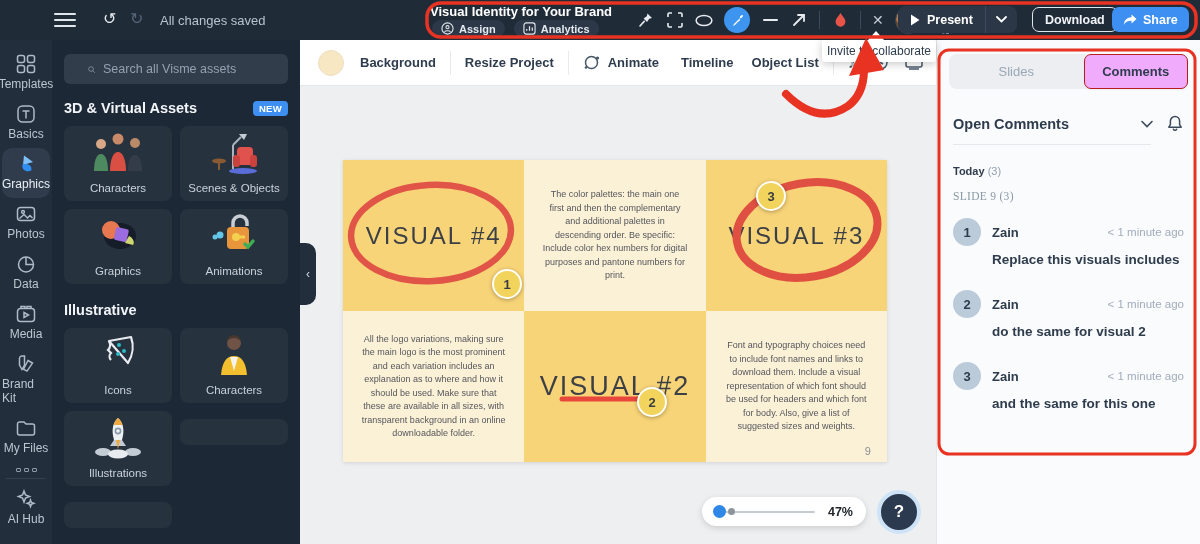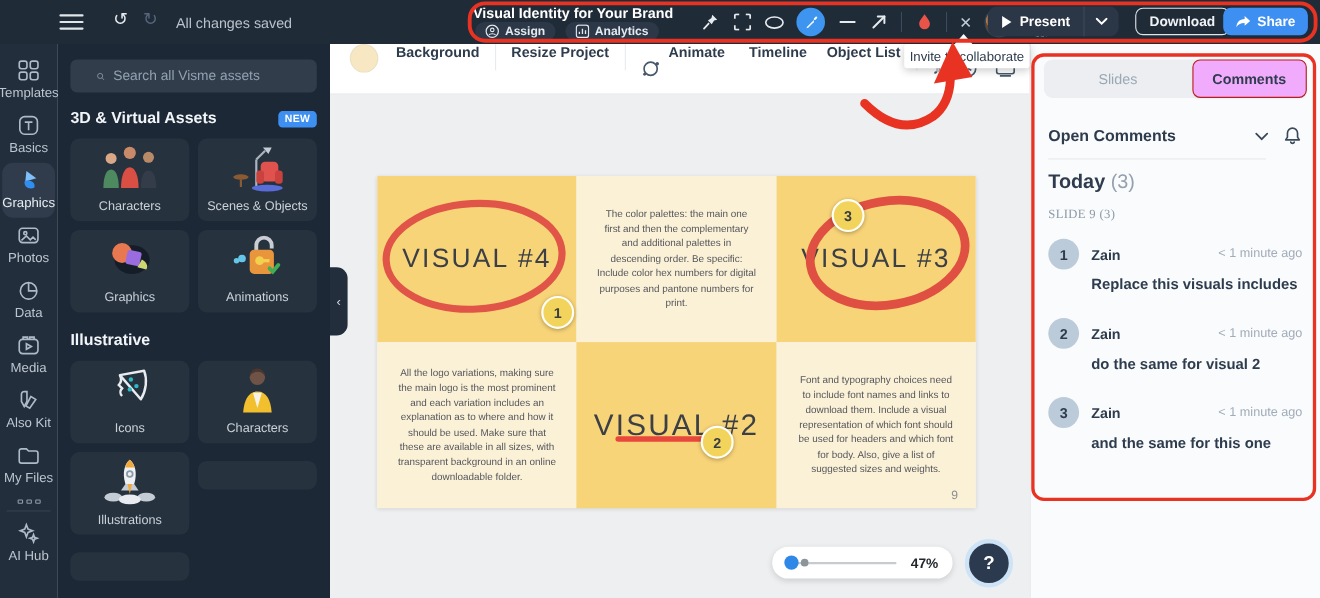--- a/index.html
+++ b/index.html
@@ -55,21 +55,21 @@
   .tile { background:#27323f; border-radius:8px; height:75px; display:flex; flex-direction:column; align-items:center; justify-content:flex-end; padding-bottom:7px; cursor:pointer; position:relative; overflow:hidden; }
   .tile svg { position:absolute; top:5px; }
   .tile-label { font-size:11.5px; color:#c9d2da; position:relative; }
   .tile.partial { height:26px; margin-top:8px; }
 
   
   #collapse-tab { position:absolute; left:300px; top:243px; width:16px; height:62px; background:#232e3c; border-radius:0 10px 10px 0; z-index:6; display:flex; align-items:center; justify-content:center; color:#cfd8e0; font-size:12px; cursor:pointer; }
 
   
   #canvas { position:absolute; left:300px; top:40px; width:636px; height:504px; background:#edeff1; z-index:1; }
-  #canvas-toolbar { position:absolute; left:0; top:0; width:636px; height:46px; background:#ffffff; border-bottom:1px solid #e3e6e9; display:flex; padding-left:18px; z-index:2; }
+  #canvas-toolbar { position:absolute; left:0; top:0; width:636px; height:46px; background:#ffffff; border-bottom:1px solid #e3e6e9; display:flex; align-items:center; padding-left:18px; z-index:2; }
   .ct-swatch { width:26px; height:26px; border-radius:50%; background:#f7e7c3; border:1px solid #ece0c2; cursor:pointer; }
   .ct-label { font-size:13px; font-weight:bold; color:#2e3c4d; cursor:pointer; white-space:nowrap; }
   .ct-div { width:1px; height:24px; background:#e8ebee; margin:0 14px; }
   .ct-ic { color:#47586a; display:flex; align-items:center; cursor:pointer; }
 
   
   #slide { position:absolute; left:43px; top:120px; width:544px; height:302px; display:grid; grid-template-columns:1fr 1fr 1fr; grid-template-rows:1fr 1fr; box-shadow:0 1px 4px rgba(0,0,0,.12); z-index:2; }
   .cell { position:relative; display:flex; align-items:center; justify-content:center; }
   .cell.gold { background:#f8d478; }
   .cell.cream { background:#fbf1d7; }
@@ -91,21 +91,21 @@
   
   #right-panel { position:absolute; left:936px; top:40px; width:264px; height:504px; background:#fafbfc; border-left:1px solid #e3e7ea; z-index:3; }
   .tabs { margin:14px 12px 0; height:35px; background:#eceef1; border-radius:8px; display:flex; }
   .tab { flex:1; display:flex; align-items:center; justify-content:center; font-size:13px; color:#9aa8b6; cursor:pointer;margin-left:16px; }
   .tab.active { background:#f0abfc; border:1px solid #b91c1c; border-radius:7px; color:#2e3c4d; font-weight:bold; box-shadow:0 1px 2px rgba(0,0,0,.05); }
   .filter-row { margin:25px 16px 0 16px; display:flex; align-items:center; }
   .filter-label { font-size:14.5px; font-weight:bold; color:#2e3c4d; cursor:pointer; }
   .filter-chev { margin-left:72px; cursor:pointer; display:flex; }
   .bell { margin-left:auto; cursor:pointer; display:flex; }
   .filter-divider { margin:11px 0 0 16px; width:198px; height:1px; background:#e5e9ec; }
-  .today-row { margin:10px 16px 0; font-size:18px; font-weight:bold; color:#2e3c4d; }
+  .today-row { margin:20px 16px 0; font-size:11px; font-weight:bold; color:#2e3c4d; }
   .today-count { font-weight:normal; color:#93a1af; }
   .slide-group { margin:13px 16px 0; font-size:11.5px; color:#8a99a8; letter-spacing:.3px;font-family:Liberation Serif, serif; }
   .comment { margin:16px 16px 0; cursor:pointer; }
   .c-head { display:flex; align-items:center; }
   .c-num { width:28px; height:28px; border-radius:50%; background:#bccbd9; color:#2e3c4d; font-size:13px; font-weight:bold; display:flex; align-items:center; justify-content:center; flex:none; }
   .c-author { margin-left:11px; font-size:13px; font-weight:bold; color:#2e3c4d; }
   .c-time { margin-left:auto; font-size:11.5px; color:#a0acb9; }
   .c-text { margin:6px 0 0 39px; font-size:13.5px; font-weight:bold; color:#2e3c4d; }
 
   
@@ -261,21 +261,21 @@
           <path d="M5 4.5V2.5h4v2M11 4.5V2.5h4v2"></path>
           <polygon points="8,8.5 12.5,11 8,13.5"></polygon>
         </svg>
       <span class="sb-label">Media</span>
     </div>
     <div class="sb-item">
       <svg width="20" height="20" viewBox="0 0 20 20">
           <path d="M6.5 2h2v9l-2.5 4.5L3.5 11V4.5A2.5 2.5 0 0 1 6.5 2z"></path>
           <path d="M12 6.5l4.5 2.6-5.5 8-3.5-2z"></path>
         </svg>
-      <span class="sb-label">Also Kit</span>
+      <span class="sb-label">Brand Kit</span>
     </div>
     <div class="sb-item">
       <svg width="20" height="20" viewBox="0 0 20 20">
           <path d="M1.5 6a2 2 0 0 1 2-2h4.5l2 2h6.5a2 2 0 0 1 2 2v7a2 2 0 0 1-2 2h-13a2 2 0 0 1-2-2z"></path>
         </svg>
       <span class="sb-label">My Files</span>
     </div>
     <div class="sb-dots">
         <i></i>
         <i></i>

